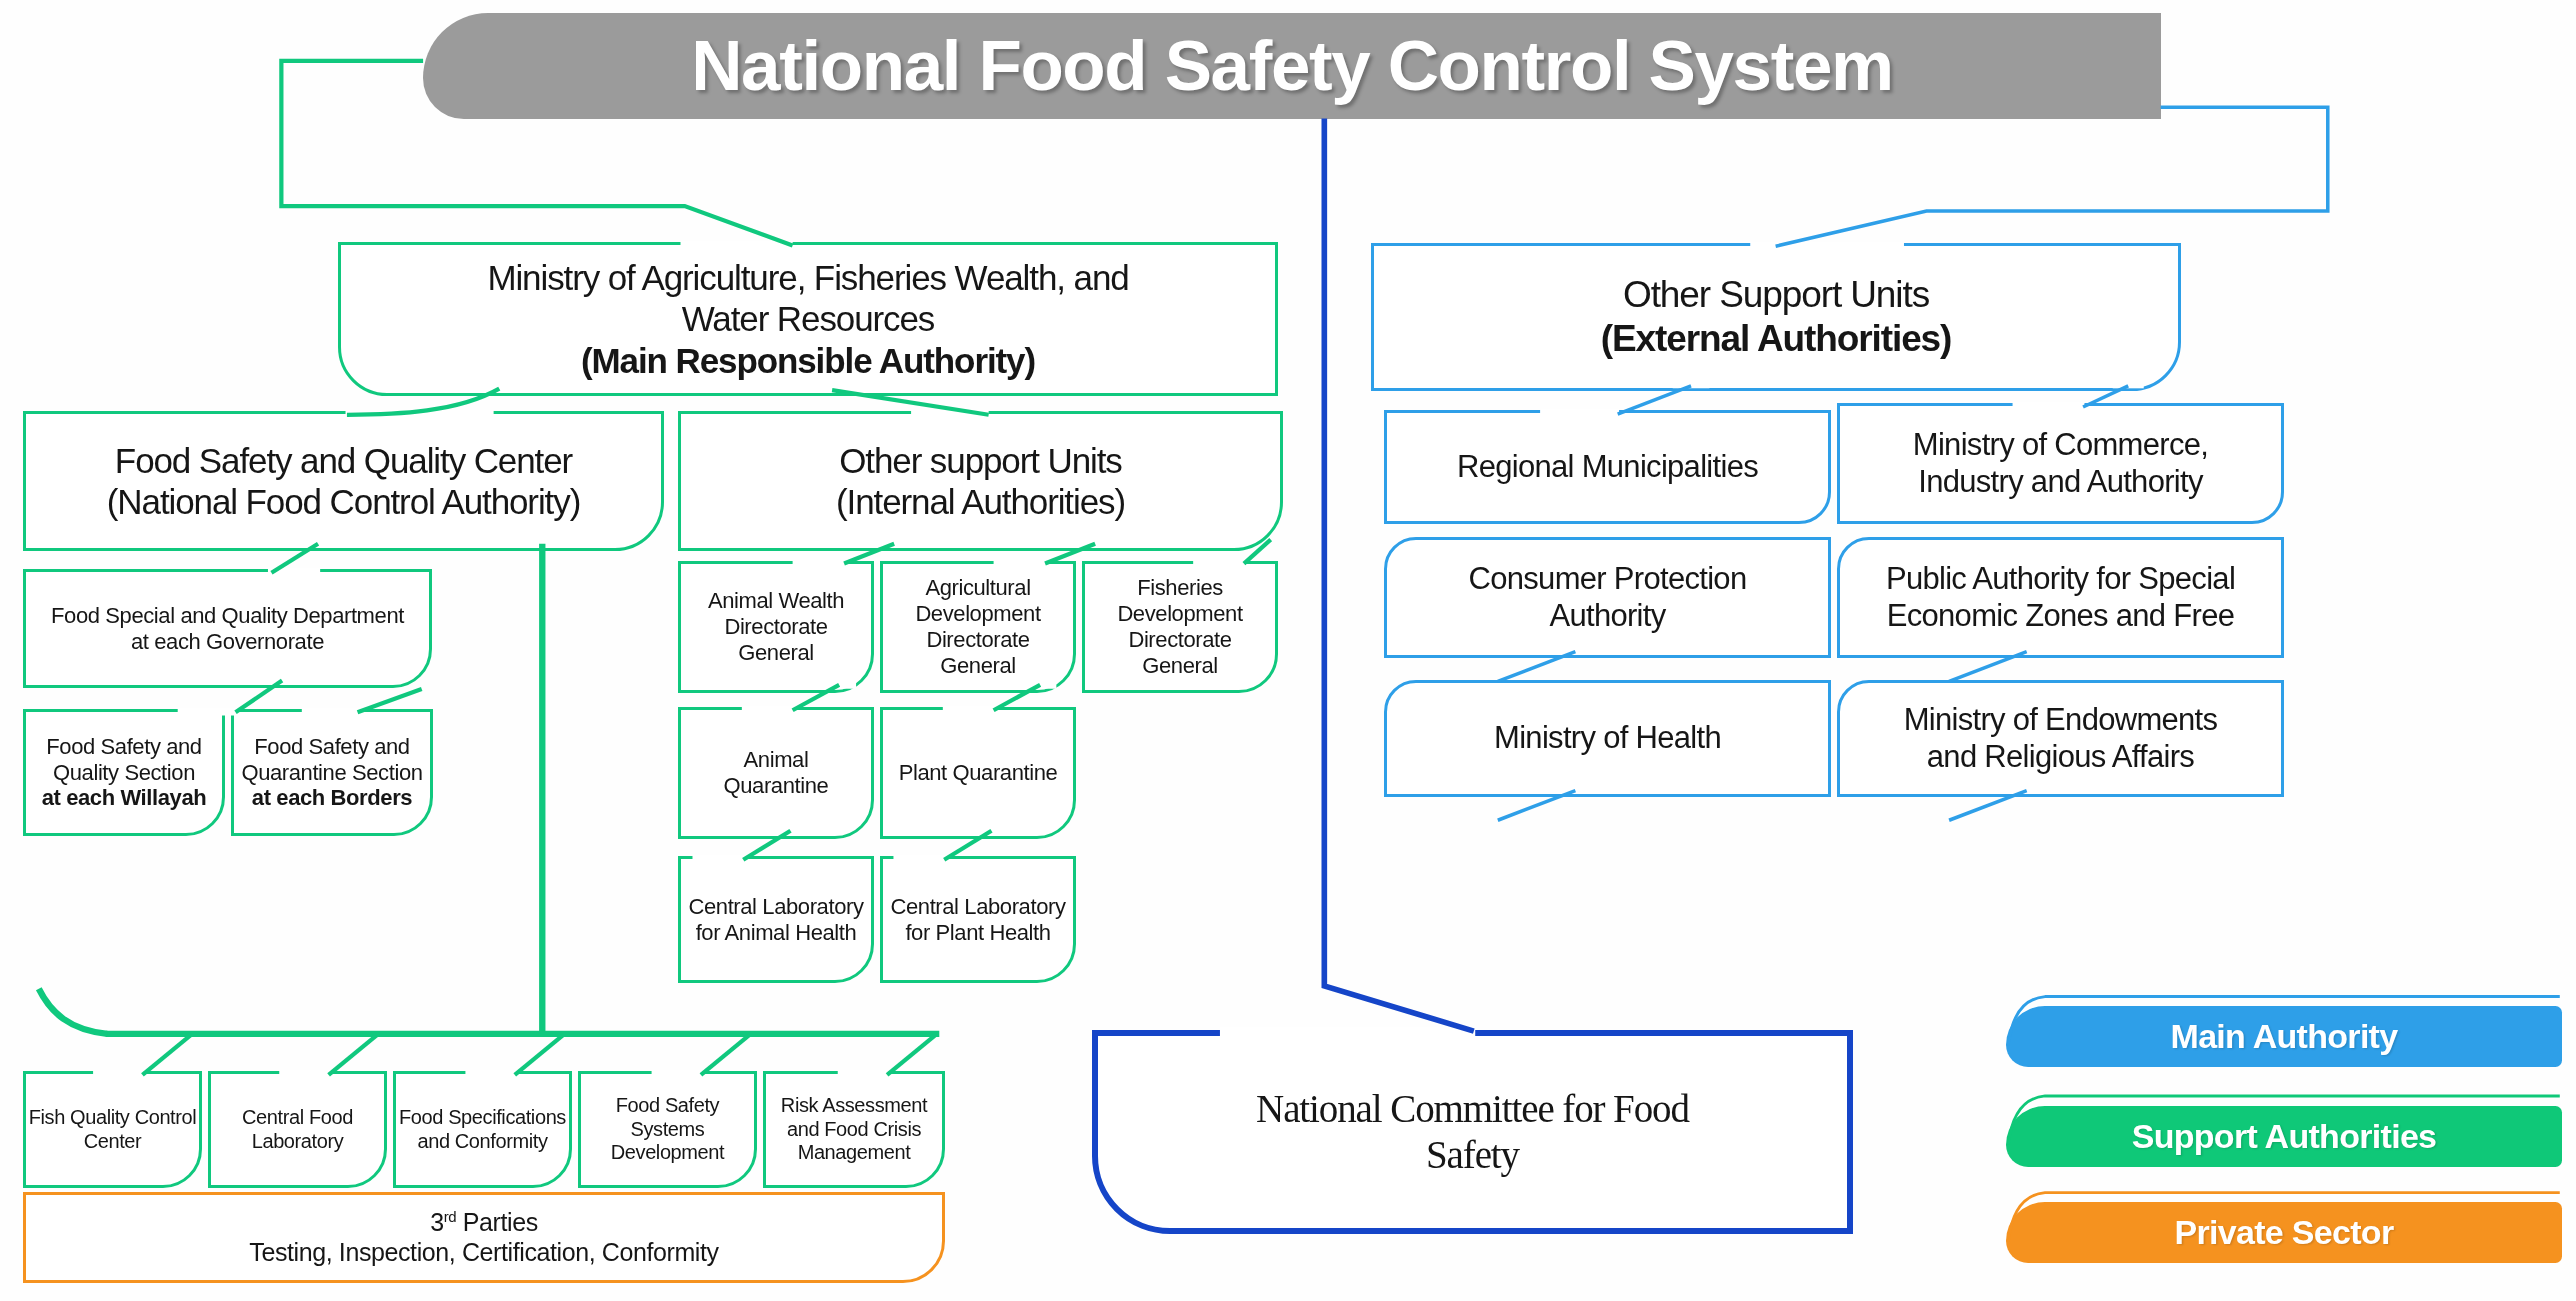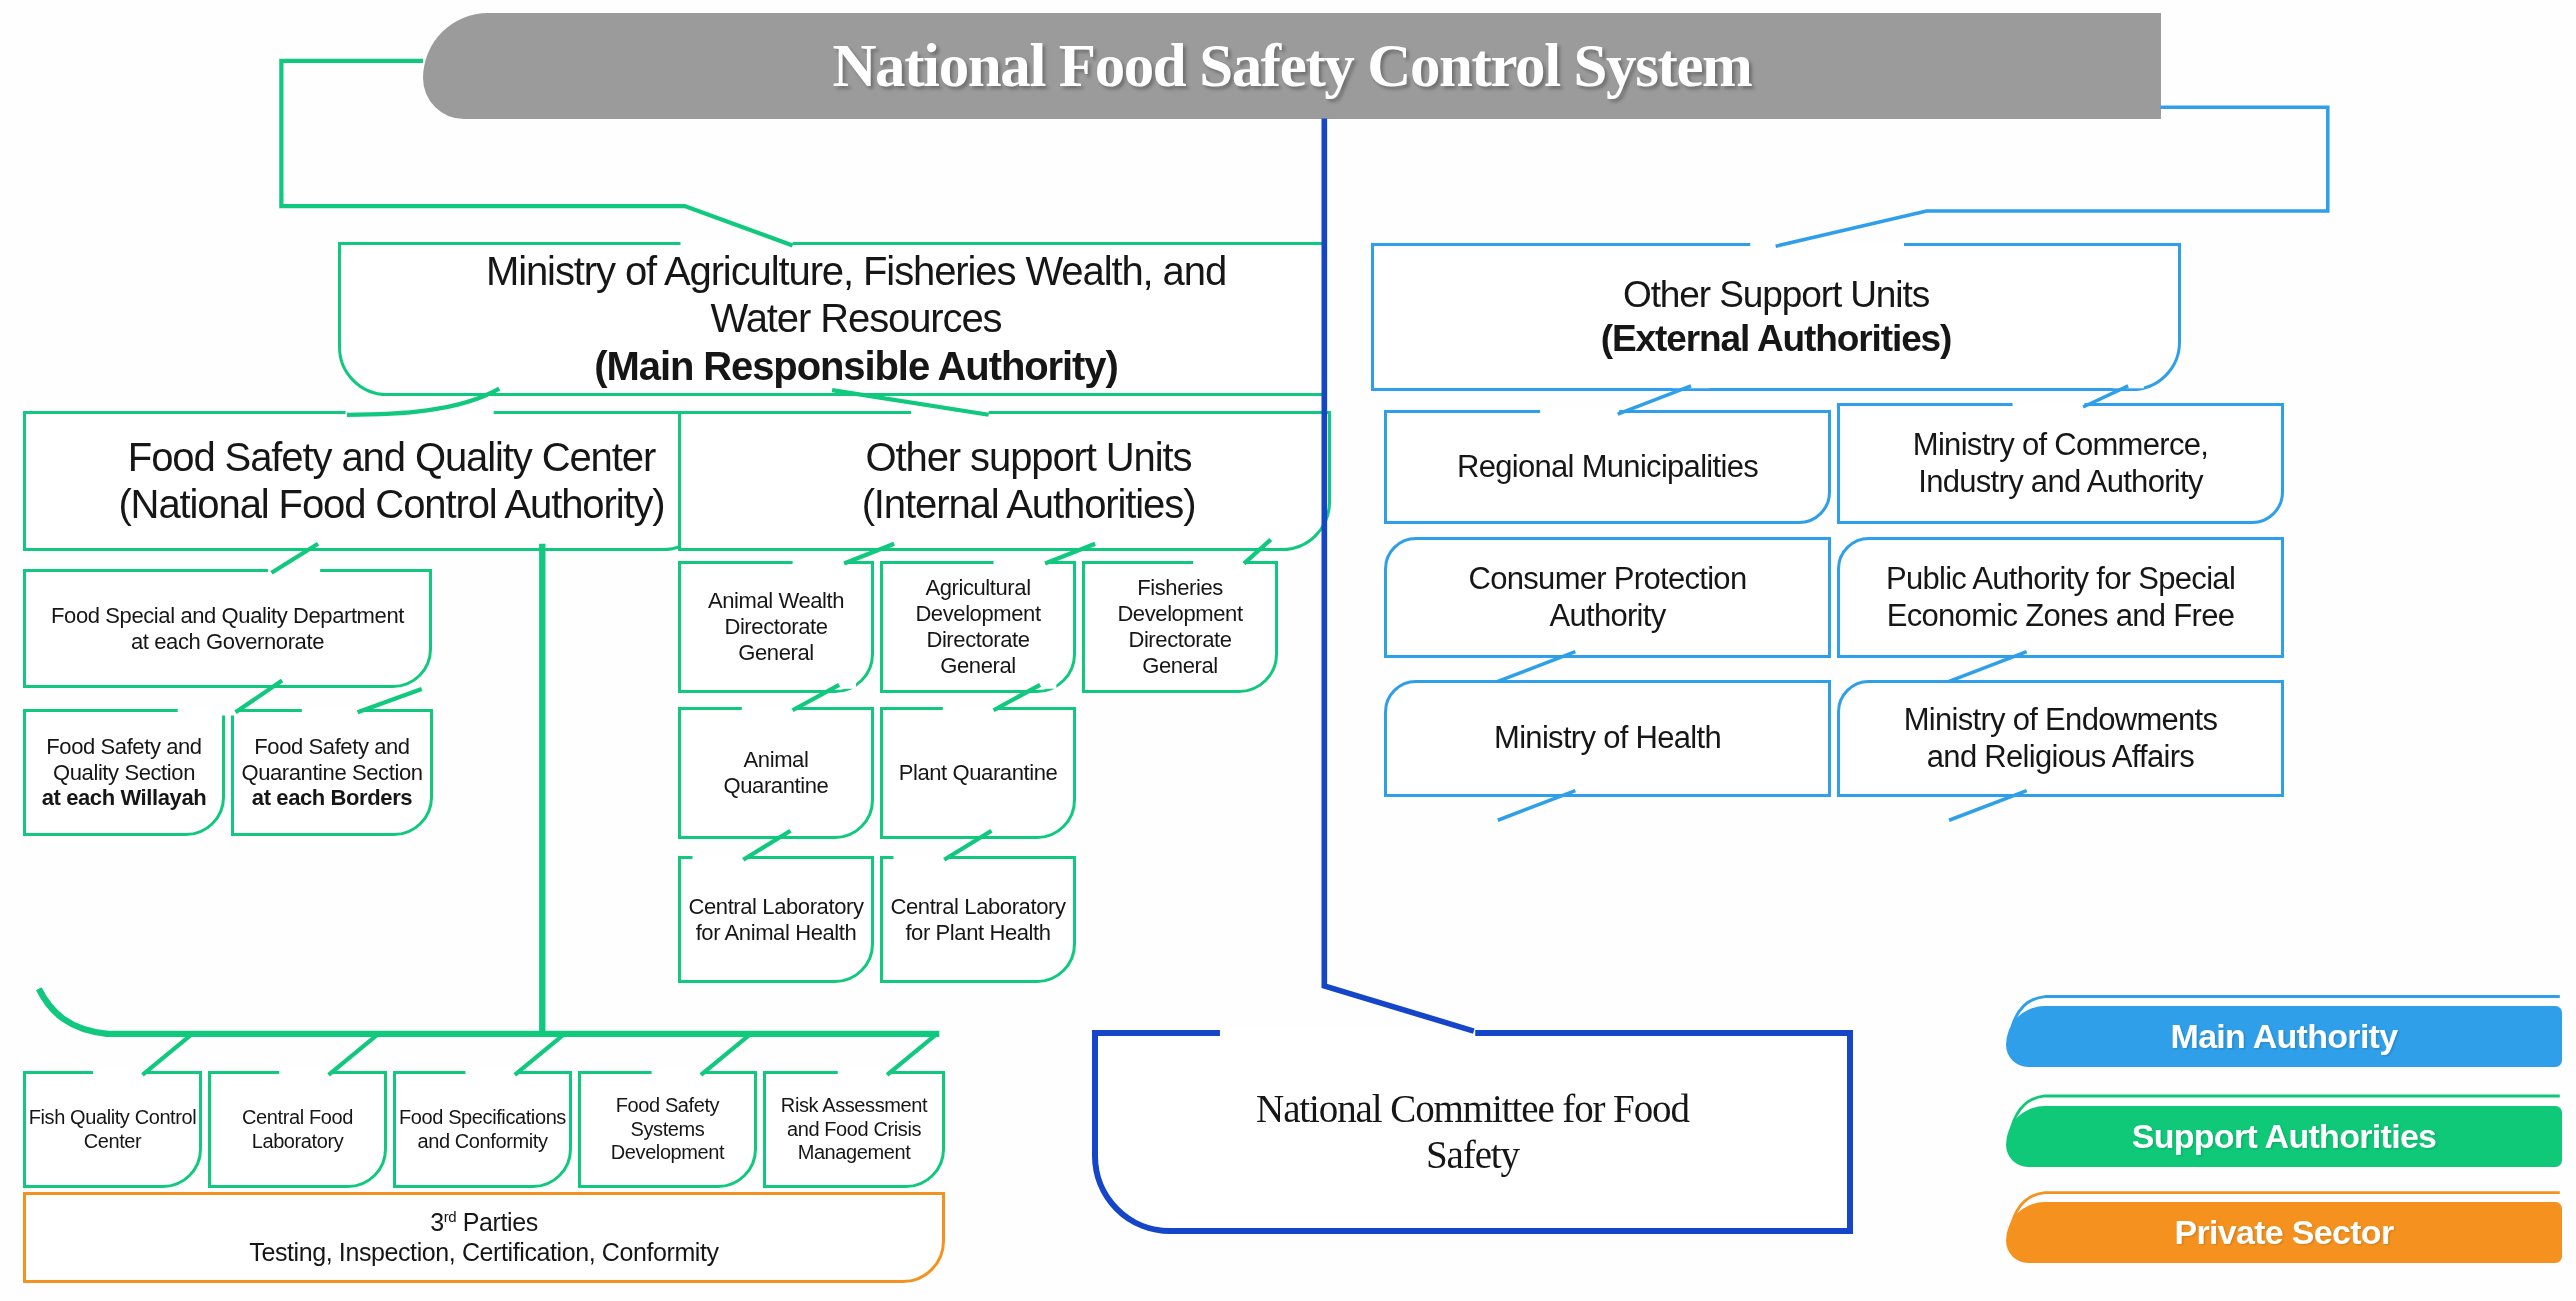--- a/index.html
+++ b/index.html
@@ -18,23 +18,23 @@
   .db {border:6.3px solid #1545c8;font-family:Liberation Serif, serif;}
   .rbr{border-radius:0 0 49px 0;}
   .rbr-s{border-radius:0 0 39px 0;}
   .rbl{border-radius:0 0 0 49px;}
   .rbl-xl{border-radius:0 0 0 78px;}
   .rtl{border-radius:32px 0 0 0;}
   .banner{
     position:absolute;background:#9b9b9b;display:flex;align-items:center;justify-content:center;
     border-radius:78px 0 0 49px;z-index:2;
   }
-  .f-title{font-size:61px;font-weight:bold;color:#fff;letter-spacing:-1.4px;
-           text-shadow:2.8px 2.8px 3.5px rgba(0,0,0,0.28);font-family:Liberation Serif, serif;}
-  .f-l1 {font-size:40px;letter-spacing:-1.1px;padding-left:48px;}
+  .f-title{font-size:71px;font-weight:bold;color:#fff;letter-spacing:-1.4px;
+           text-shadow:2.8px 2.8px 3.5px rgba(0,0,0,0.28);}
+  .f-l1 {font-size:35px;letter-spacing:-1.1px;}
   .f-ext{font-size:37px;letter-spacing:-1.1px;}
   .f-com{font-size:39px;letter-spacing:-1.1px;}
   .f-mid{font-size:22px;}
   .f-bot{font-size:20px;}
   .f-blue{font-size:31px;letter-spacing:-0.7px;}
   .f-3p {font-size:25px;font-weight:normal;}
   .b{font-weight:bold;}
   .ln{display:block;}
   sup{font-size:60%;}
   .legend-bar{

